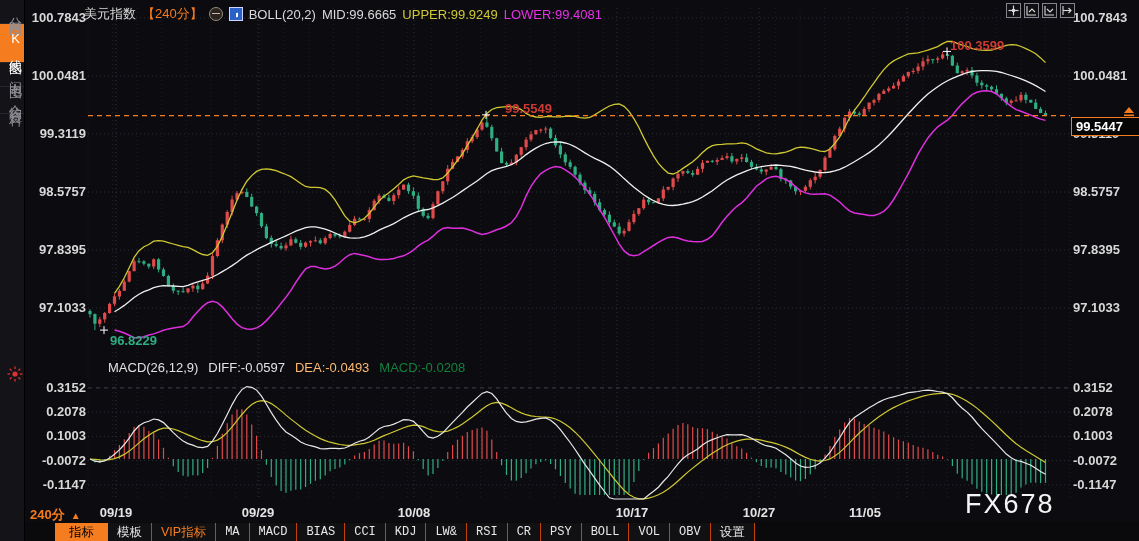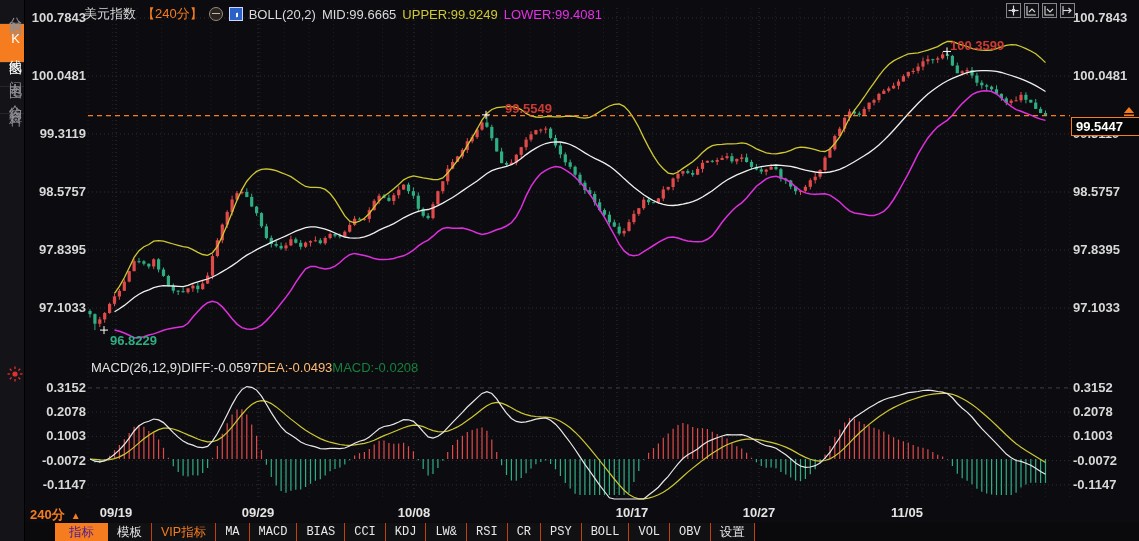--- a/index.html
+++ b/index.html
@@ -19,21 +19,21 @@
   .hdr{position:absolute;left:84px;top:5px;z-index:6;display:flex;align-items:center;gap:6px;
        font-size:13px;color:#d9d9d9;white-space:nowrap;}
   .hdr .tf{color:#f57c1f;}
   .hdr .up{color:#cfc832;}
   .hdr .lo{color:#e431e4;}
   .circle-minus{width:12px;height:12px;border:1px solid #9a8a7a;border-radius:50%;display:inline-block;position:relative;background:#2a2420;}
   .circle-minus::after{content:"";position:absolute;left:2px;right:2px;top:5px;height:1px;background:#c8b8a8;}
   .mini-chart{width:12px;height:12px;display:inline-block;background:#2a62c8;border:1px solid #cfd6ff;position:relative;overflow:hidden;}
   .mini-chart::after{content:"";position:absolute;left:1px;top:5px;width:12px;height:4px;
      background:linear-gradient(105deg,transparent 40%,#fff 40%,#fff 60%,transparent 60%);transform:rotate(-18deg);}
-  .macd-hdr{position:absolute;left:91px;top:360px;z-index:6;display:flex;font-size:13px;color:#e2e2e2;white-space:nowrap;}
+  .macd-hdr{position:absolute;left:108px;top:360px;z-index:6;display:flex;gap:10px;font-size:13px;color:#e2e2e2;white-space:nowrap;}
   .macd-hdr .dea{color:#fdba74;}
   .macd-hdr .mcd{color:#15803d;}
   
   .axlab{position:absolute;font-size:13px;font-weight:700;color:#d8d8d8;z-index:3;}
   .axlab.l{width:56px;left:30px;text-align:right;}
   .axlab.r{width:62px;left:1073px;text-align:left;}
   .xlab{position:absolute;font-size:13px;font-weight:700;color:#e4e4e4;width:52px;text-align:center;z-index:3;}
   
   .ann{position:absolute;font-size:13px;font-weight:700;z-index:5;white-space:nowrap;}
   .pricebox{position:absolute;left:1071px;top:117px;width:64px;height:17px;background:#060606;
@@ -45,21 +45,21 @@
   .tool{width:13px;height:13px;border:1px solid #84848c;background:#101014;display:flex;align-items:center;justify-content:center;cursor:pointer;}
   
   .tfbadge{position:absolute;left:30px;top:506px;z-index:6;color:#f57c1f;font-size:13px;font-weight:700;cursor:pointer;}
   .tfbadge .tri{font-size:10px;margin-left:6px;}
   .watermark{position:absolute;left:965px;top:489px;z-index:6;color:#f5f5f5;font-size:27px;
              letter-spacing:2px;font-family:"Liberation Sans",sans-serif;}
   .toolbar{position:absolute;left:55px;top:523px;height:18px;z-index:7;display:flex;align-items:stretch;
            font-size:12.5px;color:#e8e8e8;}
   .tb{display:flex;align-items:center;padding:0 9px;border-right:1px solid #c2410c;cursor:pointer;background:#111114;white-space:nowrap;}
   .tb.code{font-family:"Liberation Mono",monospace;font-size:12px;}
-  .tb.sel{background:#f57c1f;color:#4c1d95;border-right:none;padding:0 14px;}
+  .tb.sel{background:#f57c1f;color:#000000;border-right:none;padding:0 14px;}
   .tb.vip{color:#f57c1f;}
   .toolbar-bg{position:absolute;left:25px;top:522px;width:1114px;height:19px;background:#0a0a0c;z-index:6;}
 </style>
 </head>
 <body>
 <div id="stage">
 
   <aside class="sidebar">
     <span class="side-item">分时图</span>
     <span class="side-item active">K线图</span>
@@ -822,27 +822,28 @@
       <span class="axlab r" style="top: 428.372px;">0.1003</span>
       <span class="axlab l" style="top: 452.624px;">-0.0072</span>
       <span class="axlab r" style="top: 452.624px;">-0.0072</span>
       <span class="axlab l" style="top: 476.876px;">-0.1147</span>
       <span class="axlab r" style="top: 476.876px;">-0.1147</span>
       <span class="xlab" style="left: 90px; top: 505px;">09/19</span>
       <span class="xlab" style="left: 232px; top: 505px;">09/29</span>
       <span class="xlab" style="left: 388px; top: 505px;">10/08</span>
       <span class="xlab" style="left: 606px; top: 505px;">10/17</span>
       <span class="xlab" style="left: 733px; top: 505px;">10/27</span>
-      <span class="xlab" style="left: 881px; top: 505px;">11/05</span>
+      <span class="xlab" style="left: 839px; top: 505px;">11/05</span>
     </div>
 
   <div class="toolbar-bg"></div>
   <div class="tfbadge">
     <span>240分</span><span class="tri">▲</span>
   </div>
+  <div class="watermark">FX678</div>
 
   <div class="toolbar">
     <span class="tb sel">指标</span>
     <span class="tb">模板</span>
     <span class="tb vip">VIP指标</span>
     <span class="tb code">MA</span>
     <span class="tb code">MACD</span>
     <span class="tb code">BIAS</span>
     <span class="tb code">CCI</span>
     <span class="tb code">KDJ</span>

